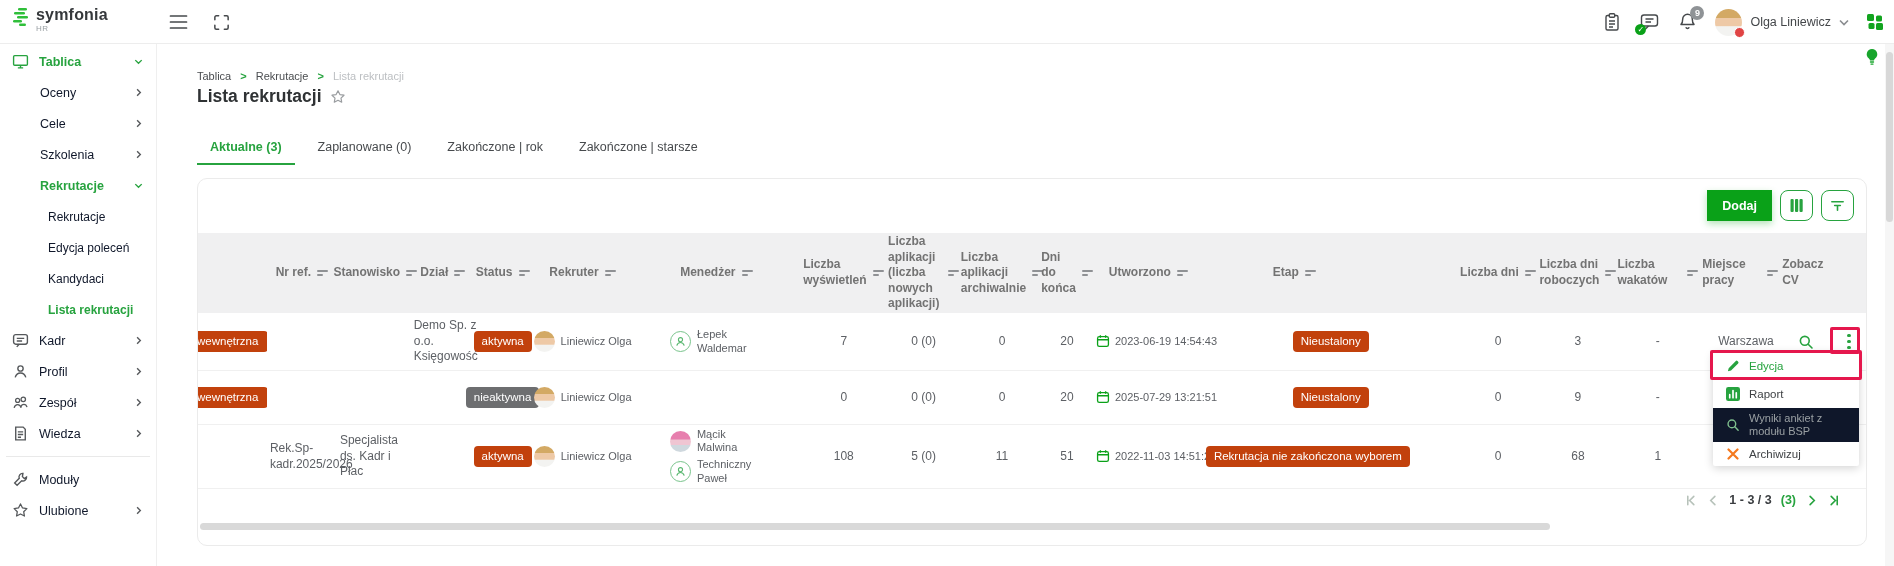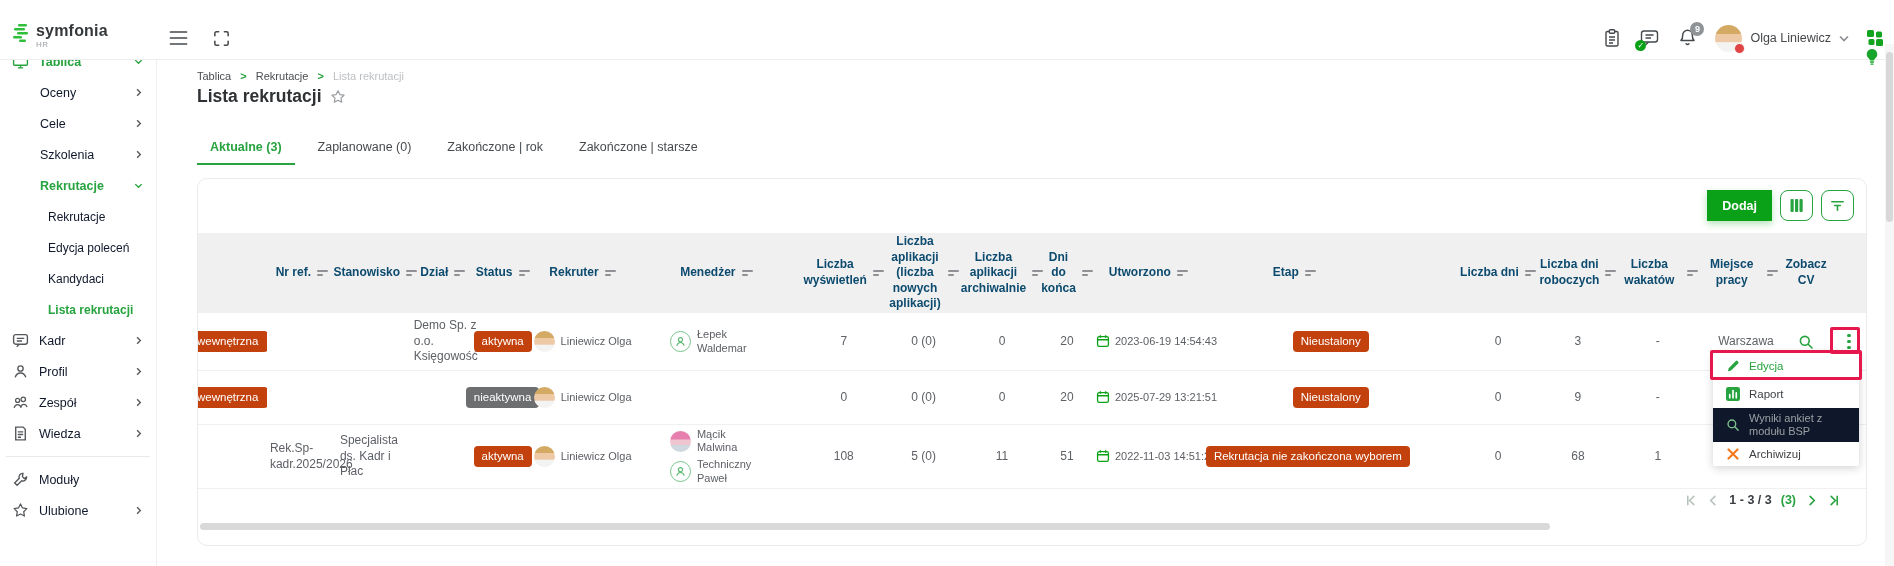--- a/index.html
+++ b/index.html
@@ -1,21 +1,21 @@
 <!DOCTYPE html>
 <html><head>
 <meta charset="utf-8">
 <style>
   *{margin:0;padding:0;box-sizing:border-box;}
   html,body{width:1894px;height:566px;overflow:hidden;background:#fff;
     font-family:"Liberation Sans","DejaVu Sans",sans-serif;color:#3f4245;}
 
   
   .topbar{position:absolute;left:0;top:0;width:1894px;height:44px;background:#fff;
-    border-bottom:1px solid #ededed;z-index:6;margin-top:16px;}
+    border-bottom:1px solid #ededed;z-index:6;}
   .logo{position:absolute;left:12px;top:7px;display:flex;gap:7px;align-items:flex-start;}
   .logo-txt{display:flex;flex-direction:column;line-height:1;}
   .brand{font-size:16px;font-weight:700;color:#35383b;letter-spacing:.2px;}
   .brand-sub{font-size:8px;color:#9aa0a4;margin-top:2px;letter-spacing:.5px;}
   .tb-ic{position:absolute;top:12px;width:20px;height:20px;display:flex;align-items:center;justify-content:center;cursor:pointer;}
   .tb-right{position:absolute;right:10px;top:0;height:44px;display:flex;align-items:center;gap:17px;}
   .badge9{position:absolute;top:-5px;right:-6px;width:14px;height:14px;border-radius:50%;
     background:#8f9396;color:#fff;font-size:9px;display:flex;align-items:center;justify-content:center;font-weight:700;}
   .chk{position:absolute;bottom:-3px;left:-4px;width:11px;height:11px;border-radius:50%;background:#0aa118;
     color:#fff;font-size:8px;display:flex;align-items:center;justify-content:center;}
@@ -55,21 +55,21 @@
   .toolbar{position:absolute;top:11px;right:12px;display:flex;gap:8px;align-items:center;}
   .btn-add{height:31px;padding:0 15px;border-radius:0;background:#0aa118;color:#fff;
     font-size:12.5px;font-weight:700;border:none;cursor:pointer;box-shadow:0 3px 7px rgba(10,161,24,.3);
     font-family:inherit;}
   .icon-btn{width:33px;height:31px;border:1.5px solid #27a33f;border-radius:8px;background:#fff;
     display:flex;align-items:center;justify-content:center;cursor:pointer;}
 
   .thead{position:absolute;left:0;top:54px;width:1668px;height:80px;background:#f0f0f1;
     display:flex;align-items:center;}
   .hc{display:flex;align-items:center;justify-content:center;gap:6px;height:100%;
-    font-size:12px;font-weight:700;color:#0c4a6e;text-align:center;line-height:1.3;padding:0 2px;cursor:pointer;}
+    font-size:12px;font-weight:700;color:#737373;text-align:left;line-height:1.3;padding:0 2px;cursor:pointer;}
   .sort{display:flex;flex-direction:column;gap:2.5px;flex:none;}
   .sort i{display:block;height:1.6px;background:#8f9194;border-radius:1px;}
   .sort i:first-child{width:11px;}
   .sort i:last-child{width:6px;}
 
   .trow{position:absolute;left:0;width:1668px;display:flex;align-items:center;border-bottom:1px solid #f0f0f0;}
   .r0{top:134px;height:58px;} .r1{top:192px;height:54px;} .r2{top:246px;height:64px;}
   .tc{display:flex;align-items:center;justify-content:center;height:100%;
     font-size:12px;color:#5d6065;text-align:center;line-height:1.3;}
   .c0{width:69px;overflow:hidden;justify-content:flex-start;}

